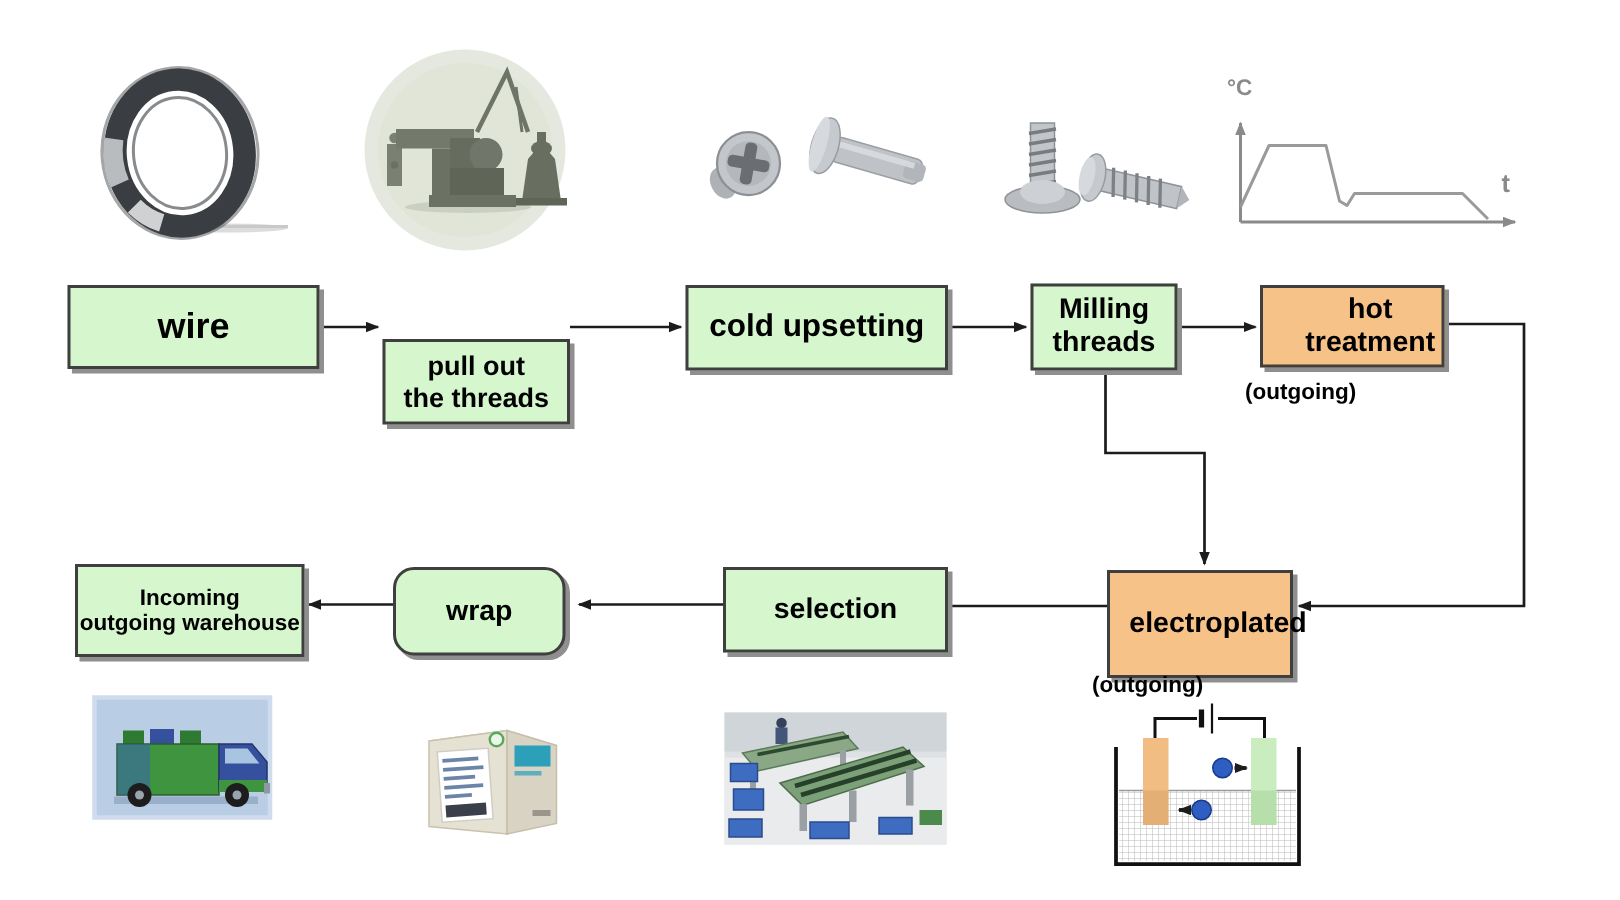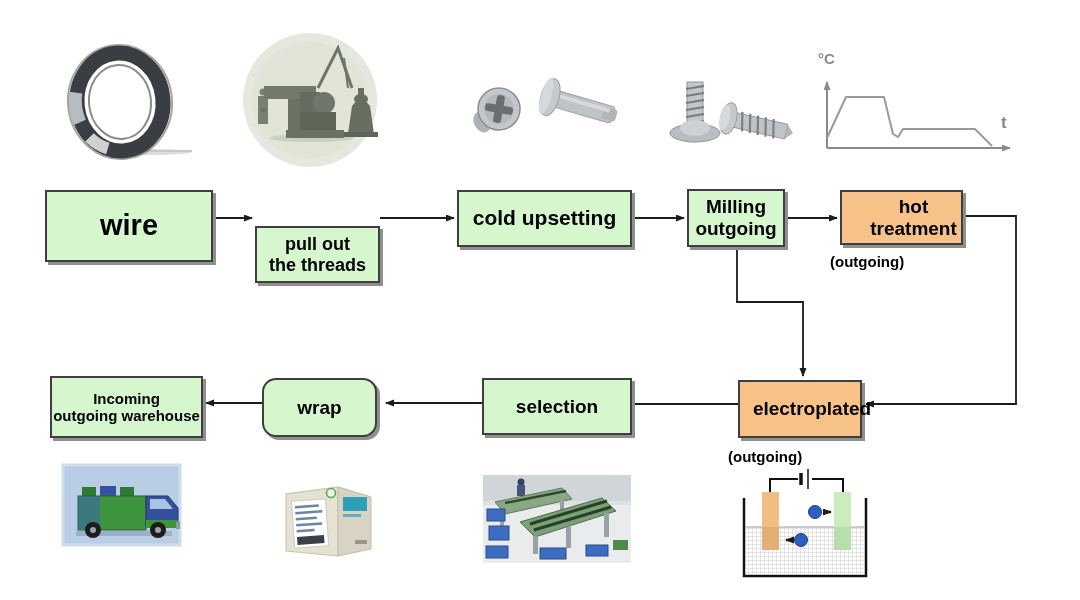--- a/index.html
+++ b/index.html
@@ -204,57 +204,57 @@
       <rect x="762" y="527" width="17" height="23" fill="#d8a468" opacity="0.55"></rect>
       <rect x="834" y="492" width="17" height="58" fill="#c9edbf"></rect>
       <rect x="834" y="527" width="17" height="23" fill="#a8d49c" opacity="0.55"></rect>
       <path d="M823,512 H831" stroke="#111" stroke-width="2.5" marker-end="url(#ab)"></path>
       <circle cx="815" cy="512" r="6.5" fill="#2f5ec2" stroke="#1a3a8a" stroke-width="1"></circle>
       <path d="M794,540 H786" stroke="#111" stroke-width="2.5" marker-end="url(#ab)"></path>
       <circle cx="801" cy="540" r="6.5" fill="#2f5ec2" stroke="#1a3a8a" stroke-width="1"></circle>
     </g>
   </svg>
 
-  <div class="fbox green" style="left:45px;top:190px;width:168px;height:72px;font-size:29px;">
+  <div class="fbox green" style="left:45px;top:190px;width:168px;height:56px;font-size:24px;">
     <span>wire</span>
   </div>
 
   <div class="fbox green" style="left:255px;top:190px;width:125px;height:57px;font-size:18px;margin-top:36px;">
     <span>pull out</span>
     <span>the threads</span>
   </div>
 
   <div class="fbox green" style="left:457px;top:190px;width:175px;height:57px;font-size:21px;">
     <span>cold upsetting</span>
   </div>
 
   <div class="fbox green" style="left:687px;top:189px;width:98px;height:58px;font-size:19px;">
     <span>Milling</span>
-    <span>outgoing</span>
+    <span>threads</span>
   </div>
 
   <div class="fbox orange" style="left:840px;top:190px;width:123px;height:55px;font-size:19px;">
     <span>hot treatment</span>
   </div>
   <div class="note" style="left:830px;top:253px;width:143px;">(outgoing)</div>
 
   <div class="fbox green" style="left:50px;top:376px;width:153px;height:62px;font-size:15px;text-align:center;">
     <span>Incoming</span>
     <span>outgoing warehouse</span>
   </div>
 
   <div class="fbox green" style="left:262px;top:378px;width:115px;height:59px;font-size:19px;border-radius:14px;">
     <span>wrap</span>
   </div>
 
   <div class="fbox green" style="left:482px;top:378px;width:150px;height:57px;font-size:19px;">
     <span>selection</span>
   </div>
 
-  <div class="fbox orange" style="left:738px;top:380px;width:124px;height:58px;font-size:19px;">
+  <div class="fbox orange" style="left:738px;top:380px;width:124px;height:72px;font-size:19px;">
     <span>electroplated</span>
   </div>
   <div class="note" style="left:728px;top:448px;width:144px;">(outgoing)</div>
 
   <span class="glabel" style="left:818px;top:50px;font-size:15px;">°C</span>
   <span class="glabel" style="left:1001px;top:113px;font-size:17px;">t</span>
 
 </div>
 
 </body></html>

